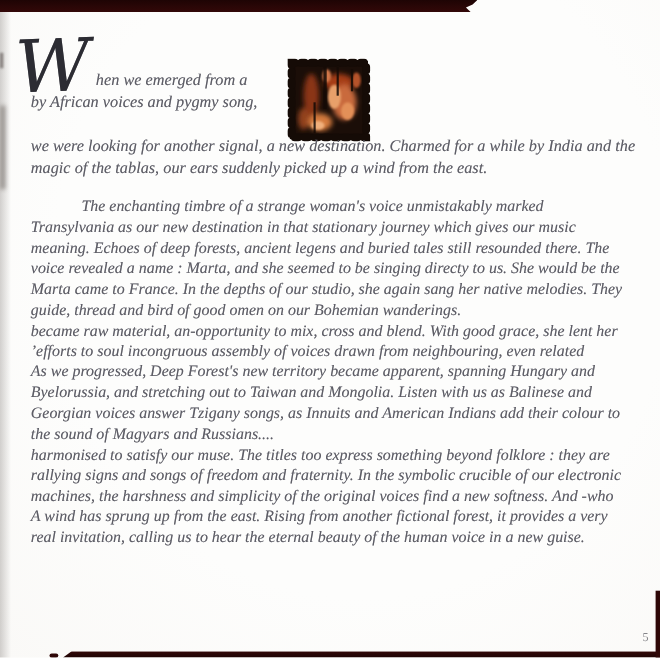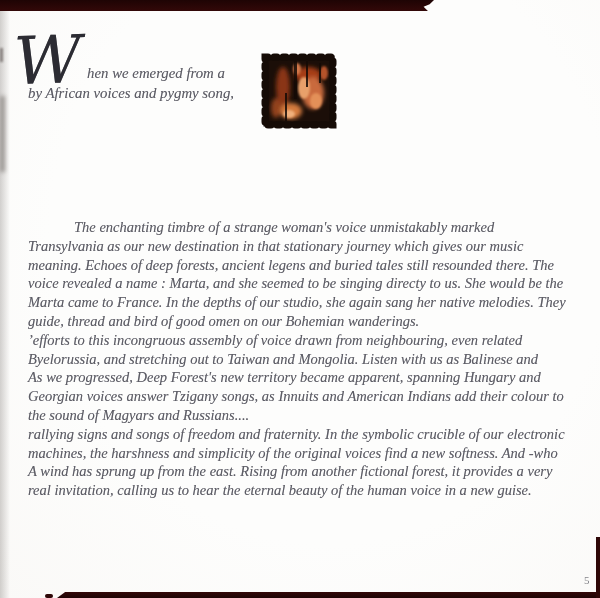--- a/index.html
+++ b/index.html
@@ -53,21 +53,21 @@
     transform:rotate(-2deg);
     text-shadow:0 0 .5px rgba(44,44,51,.6);
   }
   
   .txt{color:#5d5d66;font-style:italic;text-shadow:0 0 .4px rgba(93,93,102,.45);}
   .intro-narrow{position:absolute;left:28px;top:63px;font-size:14.8px;text-align:center;}
   .intro-narrow .line{line-height:20px;}
   .intro-narrow .line:first-child{padding-left:50px;}
   .intro-wide{position:absolute;left:28px;top:124px;font-size:14.8px;}
   .intro-wide .line{line-height:19.5px;}
-  .body-block{position:absolute;left:28px;top:179px;font-size:14.5px;margin-top:39px;}
+  .body-block{position:absolute;left:28px;top:179px;font-size:14.5px;}
   .body-block .line{line-height:18.8px;}
   .line{white-space:nowrap;}
   .indent{padding-left:46px;}
   .page-number{
     position:absolute;left:584px;top:574px;
     font-size:11px;color:#85858a;font-style:normal;
     font-family:"Liberation Serif",serif;
   }
   .ornament{position:absolute;left:261px;top:53px;}
 </style>
@@ -122,34 +122,40 @@
 
     <rect x="5" y="5" width="66" height="66" fill="none" stroke="#150b06" stroke-width="5"></rect>
     <rect x="4" y="4" width="68" height="68" fill="none" stroke="#150b06" stroke-width="7" stroke-dasharray="3 6" stroke-linecap="round"></rect>
   </svg>
 
   <div class="intro-narrow txt">
       <div class="line">hen we emerged from a</div>
       <div class="line">by African voices and pygmy song,</div>
     </div>
 
+  <div class="intro-wide txt">
+      <div class="line">we were looking for another signal, a new destination. Charmed for a while by India and the</div>
+      <div class="line">magic of the tablas, our ears suddenly picked up a wind from the east.</div>
+    </div>
 
   <div class="body-block txt">
     <div class="line indent">The enchanting timbre of a strange woman's voice unmistakably marked</div>
     <div>
         <div class="line">Transylvania as our new destination in that stationary journey which gives our music</div>
         <div class="line">meaning. Echoes of deep forests, ancient legens and buried tales still resounded there. The</div>
         <div class="line">voice revealed a name : Marta, and she seemed to be singing directy to us. She would be the</div>
         <div class="line">Marta came to France. In the depths of our studio, she again sang her native melodies. They</div>
         <div class="line">guide, thread and bird of good omen on our Bohemian wanderings.</div>
-        <div class="line">’efforts to this incongruous assembly of voice drawn from neighbouring, even related</div>
+        <div class="line">became raw material, an-opportunity to mix, cross and blend. With good grace, she lent her</div>
+        <div class="line">’efforts to soul incongruous assembly of voices drawn from neighbouring, even related</div>
+        <div class="line">As we progressed, Deep Forest's new territory became apparent, spanning Hungary and</div>
         <div class="line">Byelorussia, and stretching out to Taiwan and Mongolia. Listen with us as Balinese and</div>
-        <div class="line">As we progressed, Deep Forest's new territory became apparent, spanning Hungary and</div>
         <div class="line">Georgian voices answer Tzigany songs, as Innuits and American Indians add their colour to</div>
         <div class="line">the sound of Magyars and Russians....</div>
+        <div class="line">harmonised to satisfy our muse. The titles too express something beyond folklore : they are</div>
         <div class="line">rallying signs and songs of freedom and fraternity. In the symbolic crucible of our electronic</div>
         <div class="line">machines, the harshness and simplicity of the original voices find a new softness. And -who</div>
         <div class="line">A wind has sprung up from the east. Rising from another fictional forest, it provides a very</div>
         <div class="line">real invitation, calling us to hear the eternal beauty of the human voice in a new guise.</div>
       </div>
   </div>
 
   <div class="page-number">5</div>
 
 </div>

